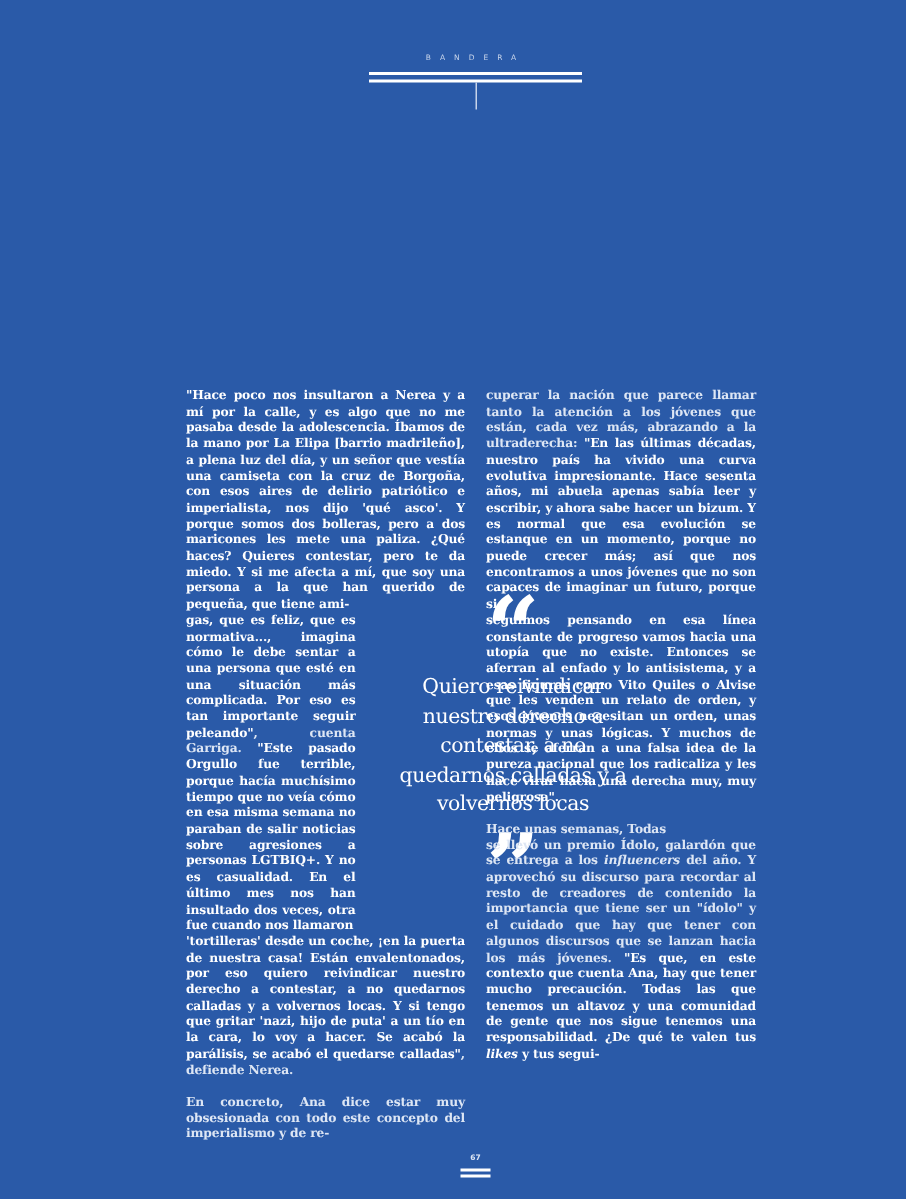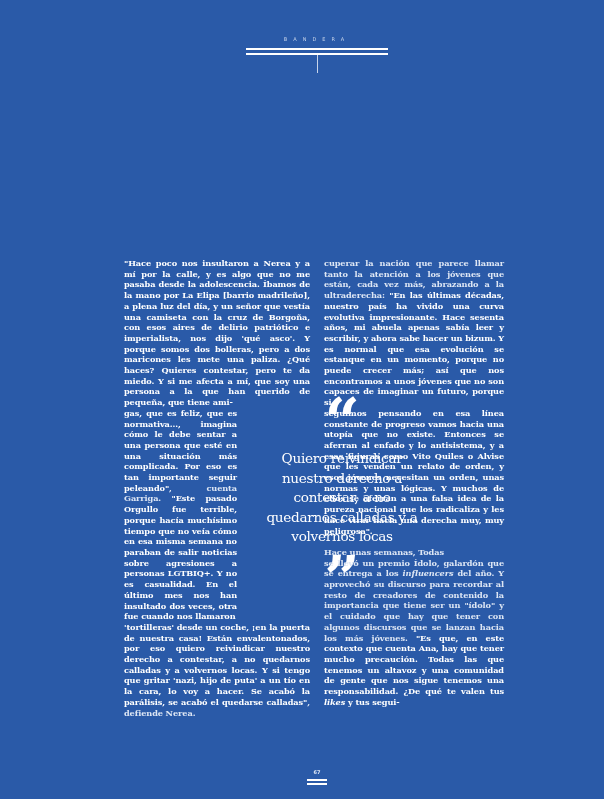--- a/index.html
+++ b/index.html
@@ -56,20 +56,21 @@
   <div class="section-label">BANDERA</div>
   <div class="hline hl1"></div>
   <div class="hline hl2"></div>
   <div class="vline"></div>
 </div>
 
 <div class="col col-left">
   <p class="bold">"Hace poco nos insultaron a Nerea y a mí por la calle, y es algo que no me pasaba desde la adolescencia. Íbamos de la mano por La Elipa [barrio madrileño], a plena luz del día, y un señor que vestía una camiseta con la cruz de Borgoña, con esos aires de delirio patriótico e imperialista, nos dijo 'qué asco'. Y porque somos dos bolleras, pero a dos maricones les mete una paliza. ¿Qué haces? Quieres contestar, pero te da miedo. Y si me afecta a mí, que soy una persona a la que han querido de pequeña, que tiene ami-</p>
   <p class="bold narrow-left"><span>gas, que es feliz, que es normativa..., imagina cómo le debe sentar a una persona que esté en una situación más complicada. Por eso es tan importante seguir peleando"</span><span class="light">, cuenta Garriga.</span> <span>"Este pasado Orgullo fue terrible, porque hacía muchísimo tiempo que no veía cómo en esa misma semana no paraban de salir noticias sobre agresiones a personas LGTBIQ+. Y no es casualidad. En el último mes nos han insultado dos veces, otra fue cuando nos llamaron</span></p>
   <p><span class="bold">'tortilleras' desde un coche, ¡en la puerta de nuestra casa! Están envalentonados, por eso quiero reivindicar nuestro derecho a contestar, a no quedarnos calladas y a volvernos locas. Y si tengo que gritar 'nazi, hijo de puta' a un tío en la cara, lo voy a hacer. Se acabó la parálisis, se acabó el quedarse calladas"</span><span class="light">, defiende Nerea.</span></p>
+  <p class="light" style="margin-top:10.7px">En concreto, Ana dice estar muy obsesionada con todo este concepto del imperialismo y de re-</p>
 </div>
 
 <div class="pullquote">
   <div class="quote-mark">“</div>
   <div class="quote-text">Quiero reivindicar nuestro derecho a contestar, a no quedarnos calladas y a volvernos locas</div>
   <div class="quote-mark">”</div>
 </div>
 
 <div class="col col-right">
   <p><span class="light">cuperar la nación que parece llamar tanto la atención a los jóvenes que están, cada vez más, abrazando a la ultraderecha: </span><span class="bold">"En las últimas décadas, nuestro país ha vivido una curva evolutiva impresionante. Hace sesenta años, mi abuela apenas sabía leer y escribir, y ahora sabe hacer un bizum. Y es normal que esa evolución se estanque en un momento, porque no puede crecer más; así que nos encontramos a unos jóvenes que no son capaces de imaginar un futuro, porque si</span></p>

